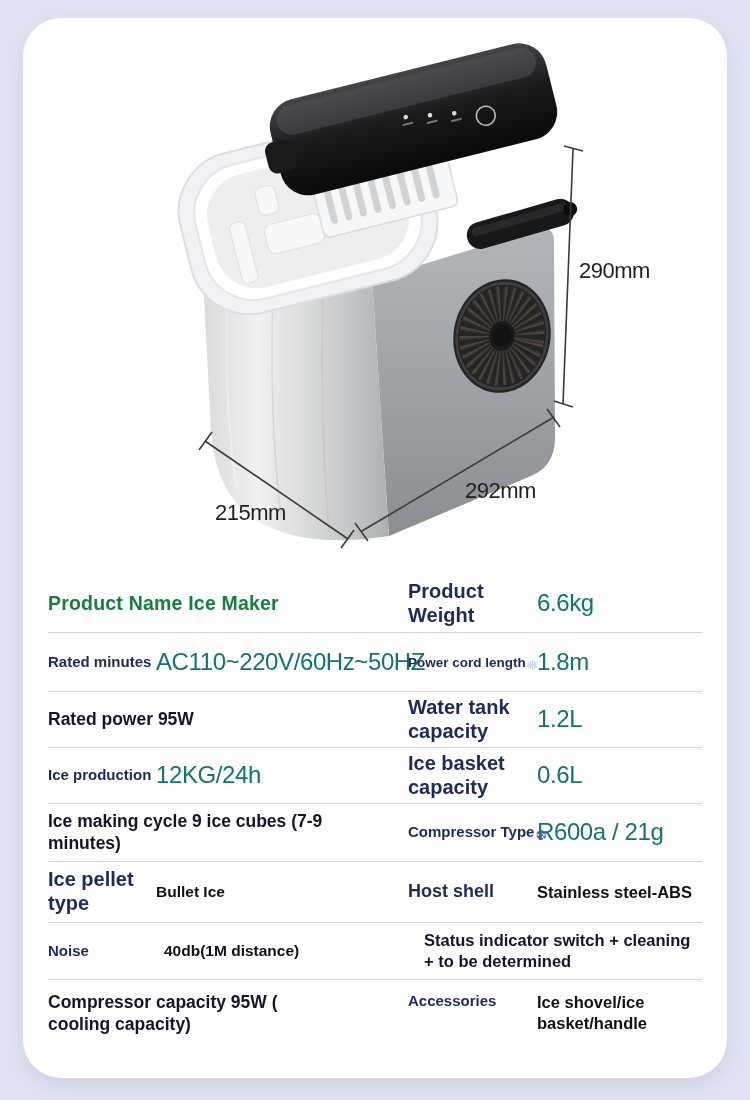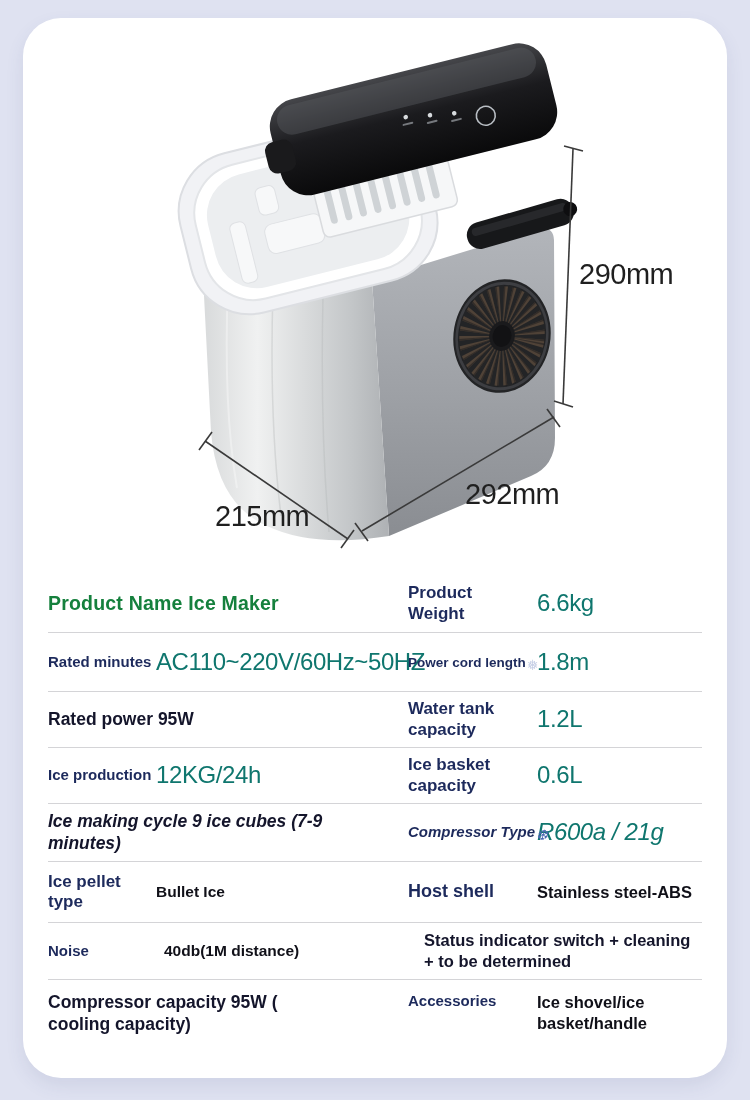--- a/index.html
+++ b/index.html
@@ -11,43 +11,43 @@
     overflow:hidden;
   }
   .card{
     position:absolute;left:23px;top:18px;width:704px;height:1060px;
     background:#ffffff;border-radius:38px;
     box-shadow:0 8px 18px rgba(70,80,130,.10);
   }
   .hero{position:absolute;left:0;top:0;width:704px;height:557px;}
   .hero svg{position:absolute;left:0;top:0;}
   .dim{
-    position:absolute;color:#1f1f1f;font-size:29px;font-weight:400;
+    position:absolute;color:#1f1f1f;font-size:22px;font-weight:400;
     letter-spacing:-0.5px;white-space:nowrap;
   }
   .dim-height{left:556px;top:240px;}
   .dim-width{left:192px;top:482px;}
   .dim-depth{left:442px;top:460px;}
 
   .specs{position:absolute;left:25px;top:557px;width:654px;}
   .row{
     display:grid;
     grid-template-columns:108px 252px 122px 1fr;
     align-items:center;
   }
   .row.sep{border-bottom:1px solid #d4d4d7;}
   .r1{min-height:57px;} .r2{min-height:58px;} .r3{min-height:55px;}
-  .r4{min-height:55px;} .r5{min-height:57px;font-style:italic;} .r6{min-height:60px;}
+  .r4{min-height:55px;} .r5{min-height:57px;} .r6{min-height:60px;}
   .r7{min-height:56px;gap:8px;} .r8{min-height:96px;align-items:start;}
   .r8 > div{margin-top:12px;}
   .cell{line-height:1.18;}
   .lbl{color:#1d2a5c;font-weight:700;}
   .sm{font-size:13.5px;}
   .md{font-size:15px;}
-  .lg{font-size:17px;}
+  .lg{font-size:20px;}
   .xl{font-size:18px;}
   .nowrap{white-space:nowrap;}
   .big{font-size:24px;color:#0f766e;font-weight:400;letter-spacing:-0.4px;}
   .boldval{font-weight:700;color:#101018;font-size:15.5px;line-height:1.25;}
   .boldval.wide{font-size:16.5px;}
   .combined{
     grid-column:1/3;font-weight:700;color:#14152b;
     font-size:17.5px;line-height:1.25;
   }
   .combined.title{font-size:19.5px;color:#15803d;letter-spacing:0.2px;}

